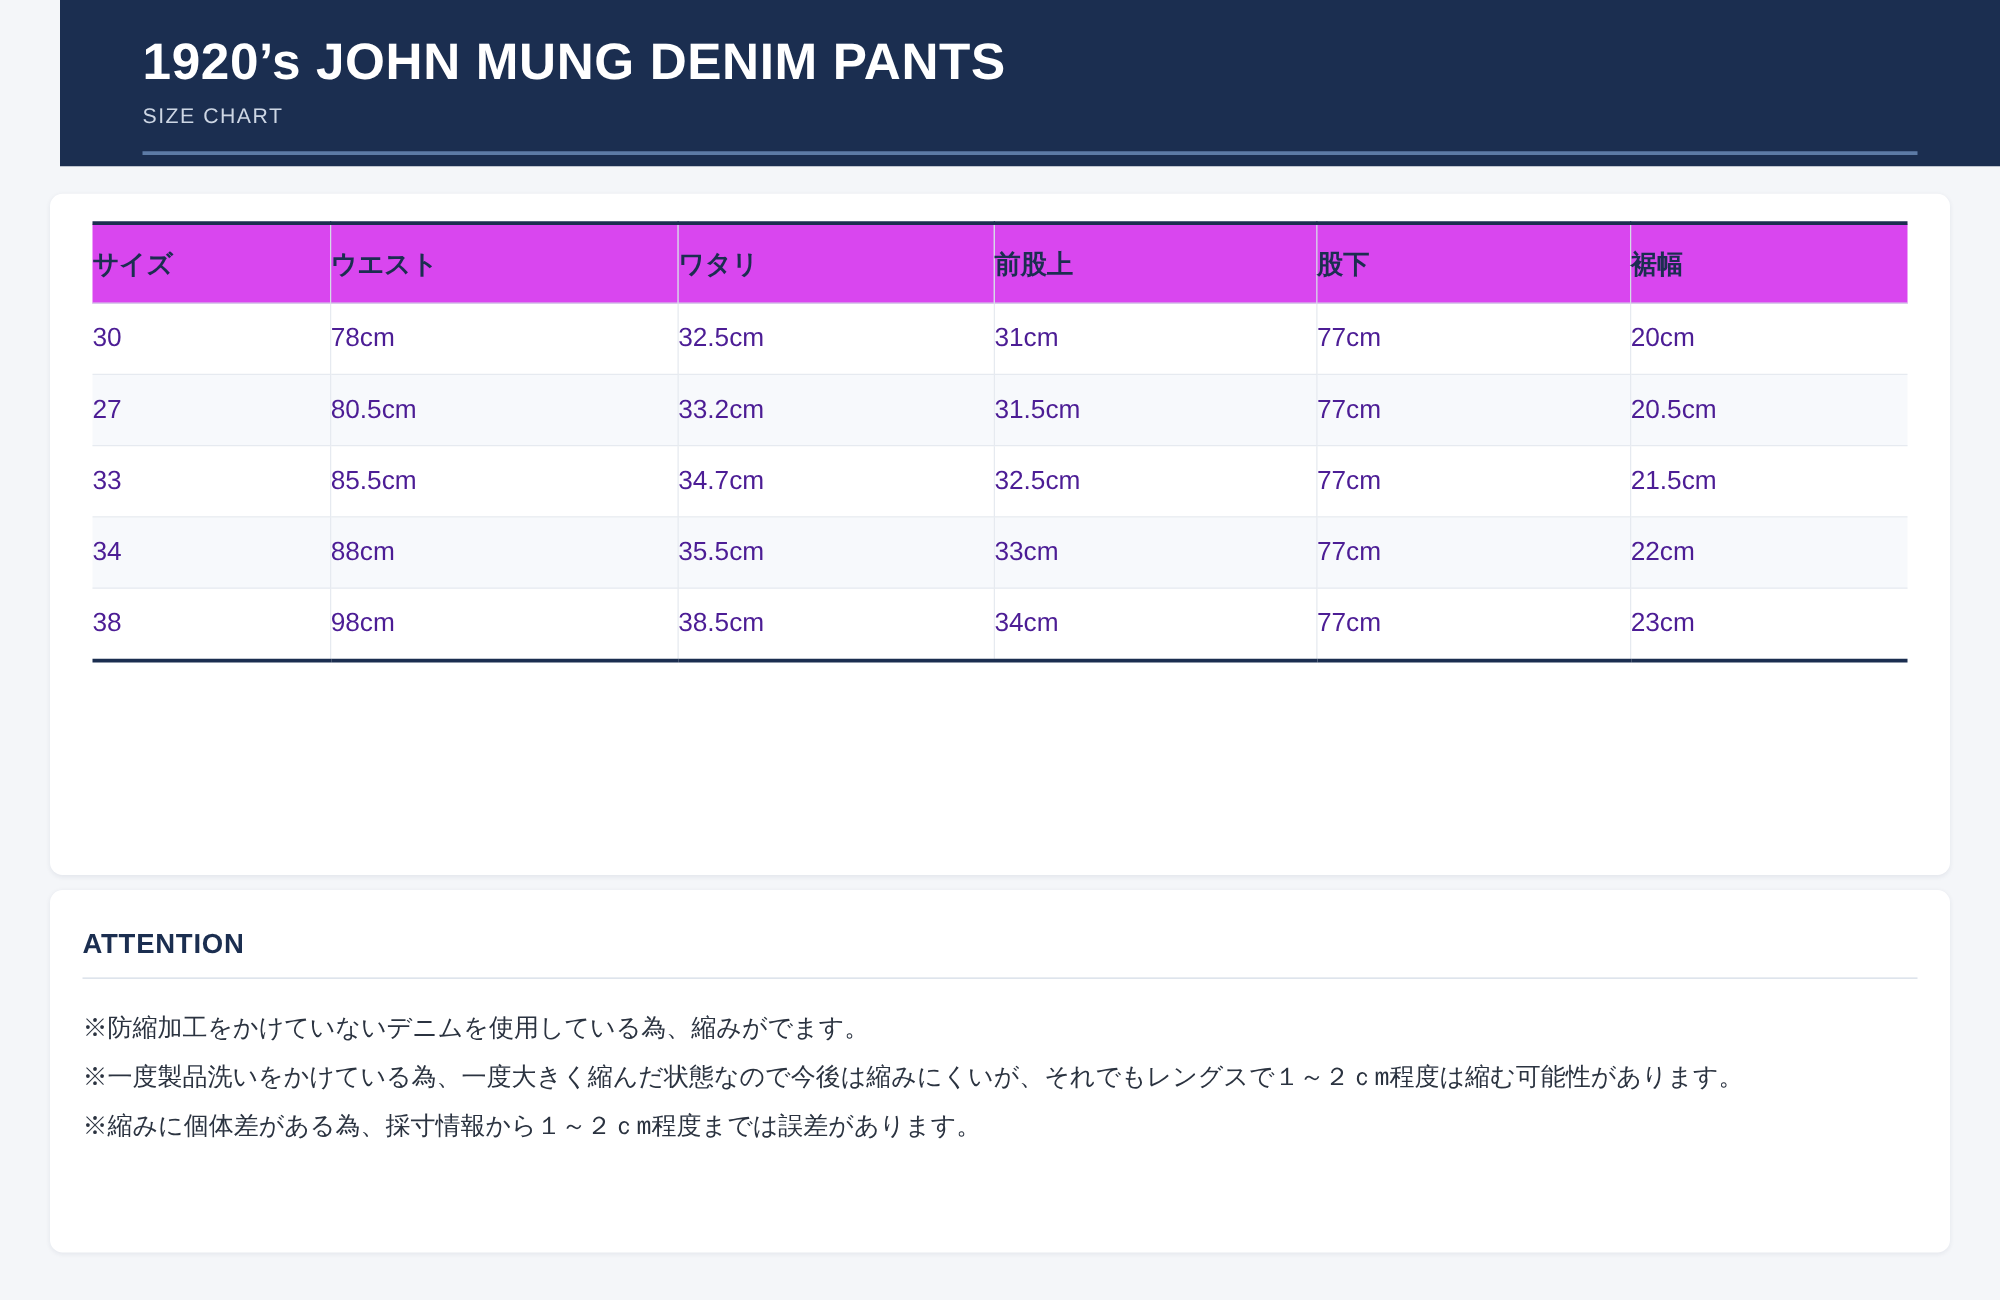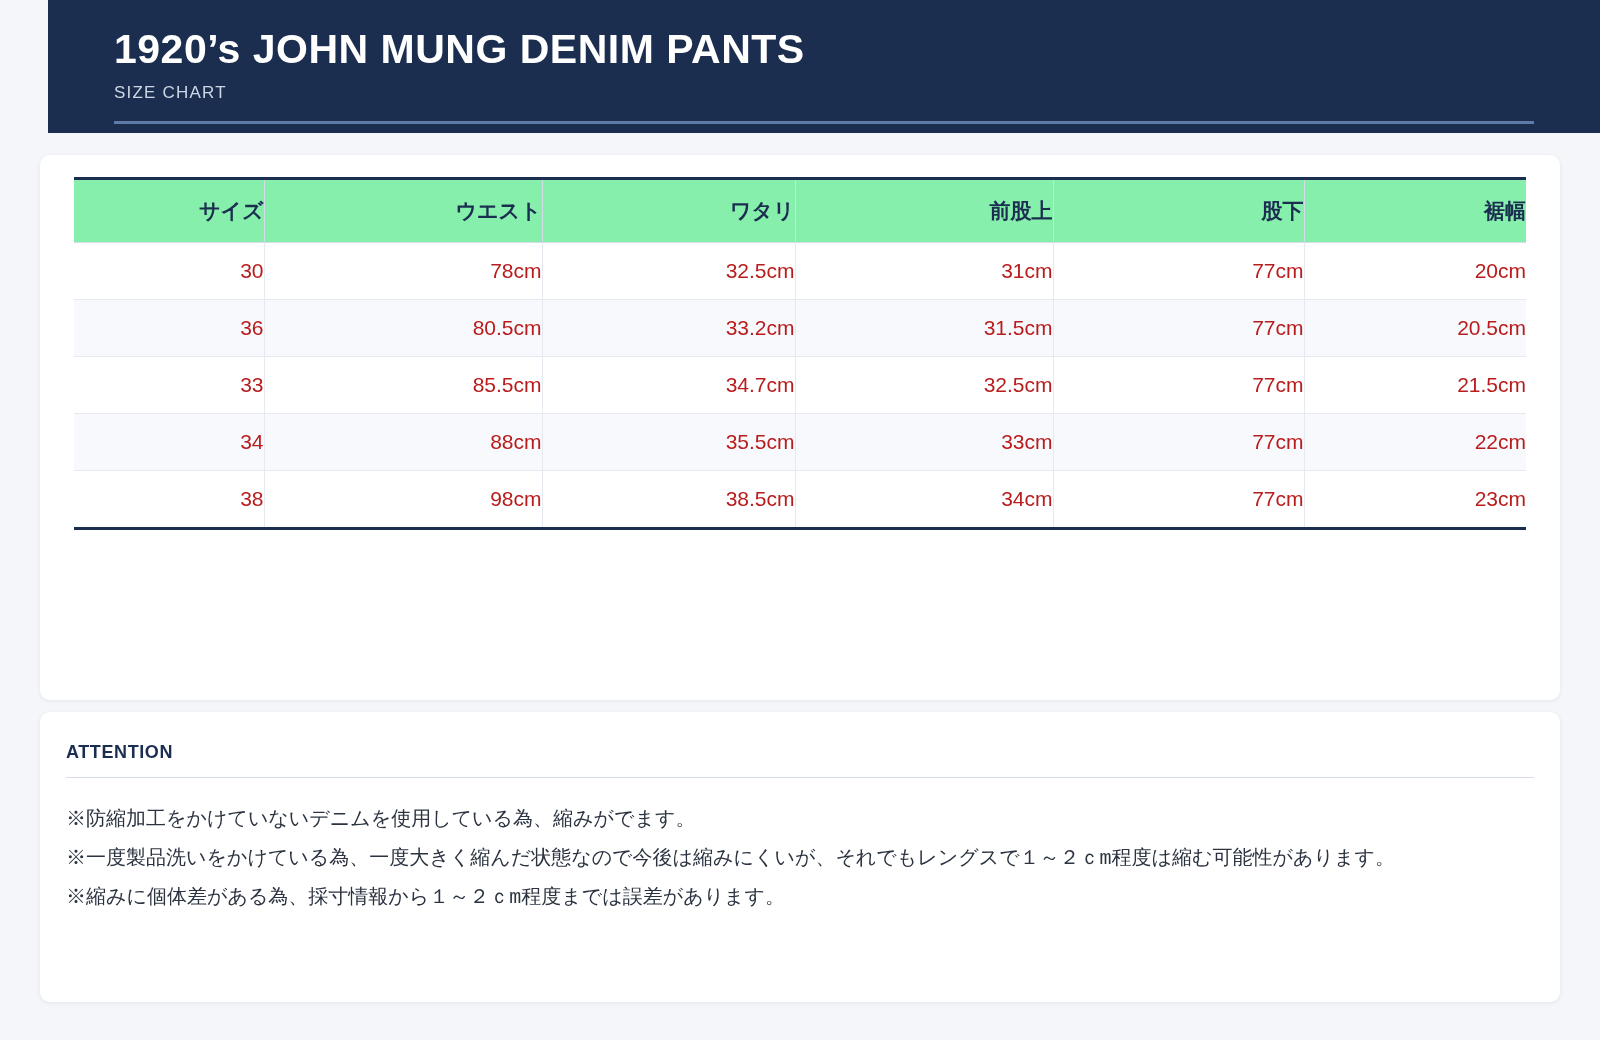--- a/index.html
+++ b/index.html
@@ -72,57 +72,57 @@
   }
 
   
   table.size-chart {
     border-collapse: collapse;
     width: 1452px;
     margin: 22px 34px 0 34px;
     table-layout: fixed;
   }
   table.size-chart thead th {
-    background: #86efac;
+    background: #d946ef;
     color: #1b2e50;
     font-size: 21px;
     font-weight: bold;
     padding: 17px 0;
     border-bottom: 1px solid #d4dbe6;
     border-right: 1px solid #d4dbe6;
-    text-align: right;
+    text-align: left;
   }
   table.size-chart thead th:last-child { border-right: none; }
   table.size-chart thead tr { border-top: 3px solid #1b2e50; }
 
   table.size-chart tbody td {
     font-size: 21px;
-    color: #b91c1c;
+    color: #4c1d95;
     padding: 16px 0;
-    text-align: right;
+    text-align: left;
     border-bottom: 1px solid #e6eaf0;
     border-right: 1px solid #e6eaf0;
     background: #ffffff;
   }
   table.size-chart tbody td:last-child { border-right: none; }
   table.size-chart tbody tr:nth-child(even) td { background: #f7f9fc; }
   table.size-chart tbody tr:last-child td {
     border-bottom: 3px solid #1b2e50;
   }
   .col-size   { width: 190px; }
   .col-waist  { width: 278px; }
   .col-watari { width: 253px; }
   .col-rise   { width: 258px; }
   .col-inseam { width: 251px; }
   .col-hem    { width: 222px; }
 
   
   .attention-title {
     color: #1b2e50;
-    font-size: 18px;
+    font-size: 22px;
     font-weight: bold;
     letter-spacing: 0.6px;
     margin: 30px 0 0 26px;
   }
   .attention-rule {
     margin: 14px 26px 0 26px;
     height: 1px;
     background: #d4dbe6;
   }
   .attention-list {
@@ -170,21 +170,21 @@
       <tbody>
         <tr>
           <td>30</td>
           <td>78cm</td>
           <td>32.5cm</td>
           <td>31cm</td>
           <td>77cm</td>
           <td>20cm</td>
         </tr>
         <tr>
-          <td>36</td>
+          <td>27</td>
           <td>80.5cm</td>
           <td>33.2cm</td>
           <td>31.5cm</td>
           <td>77cm</td>
           <td>20.5cm</td>
         </tr>
         <tr>
           <td>33</td>
           <td>85.5cm</td>
           <td>34.7cm</td>

